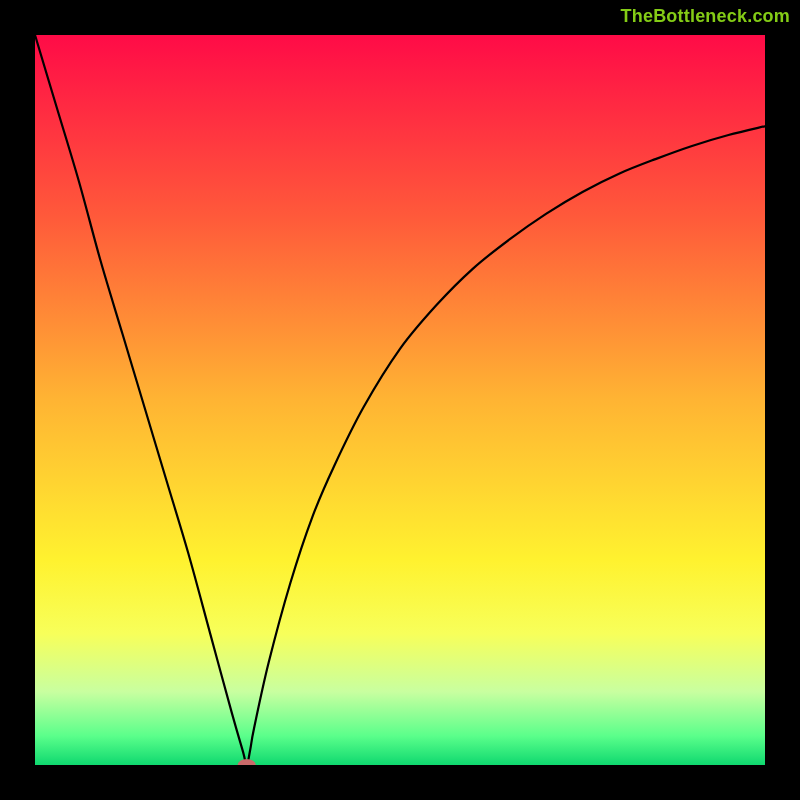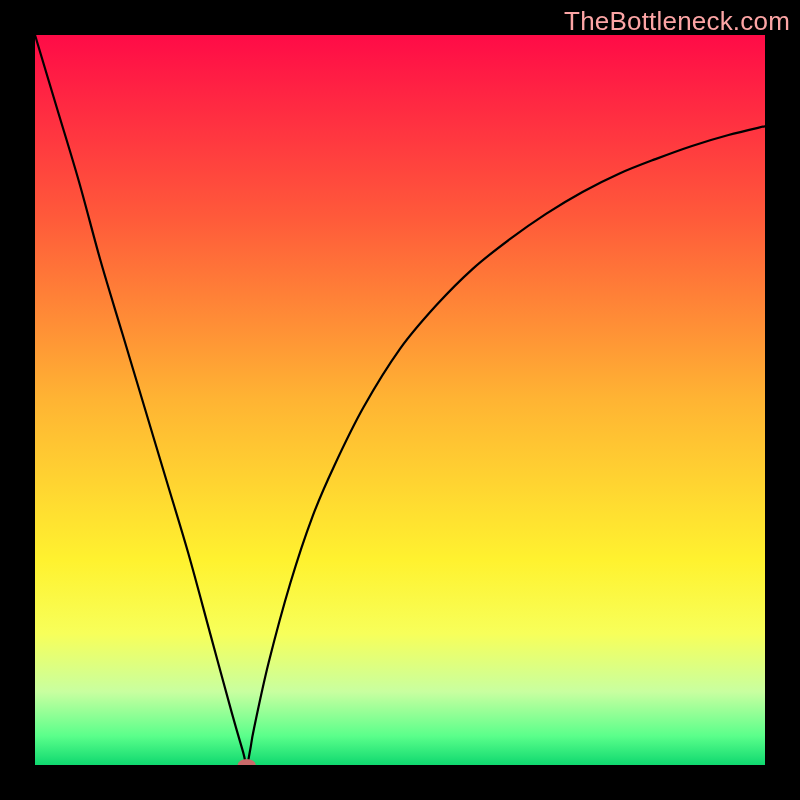--- a/index.html
+++ b/index.html
@@ -22,23 +22,23 @@
     left: 35px;
     top: 35px;
     width: 730px;
     height: 730px;
     overflow: hidden;
   }
   .watermark {
     position: absolute;
     top: 6px;
     right: 10px;
-    color: #fca5a5;
-    font-size: 26px;
-    font-weight: 400;
+    color: #84cc16;
+    font-size: 18px;
+    font-weight: 700;
     letter-spacing: 0.2px;
     user-select: none;
   }
   svg { display: block; }
 </style>
 </head>
 <body>
 
 <div class="frame">
 

